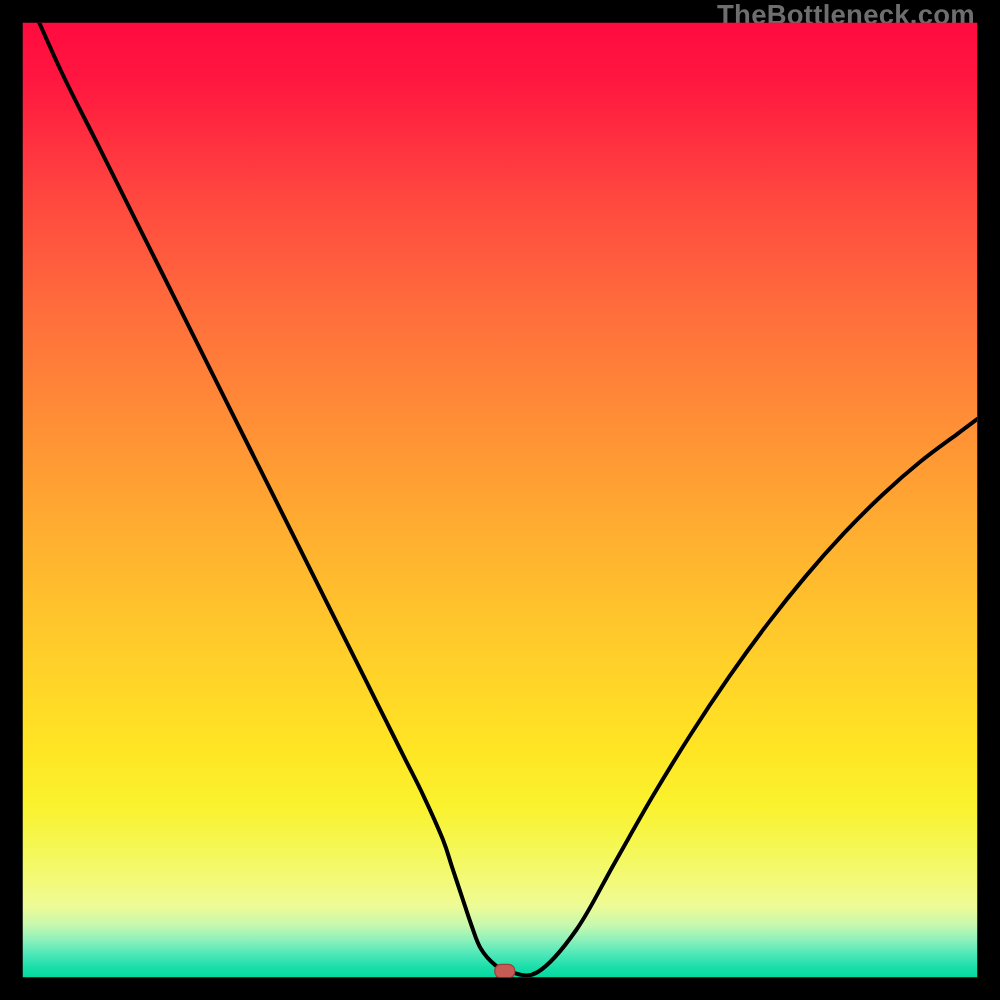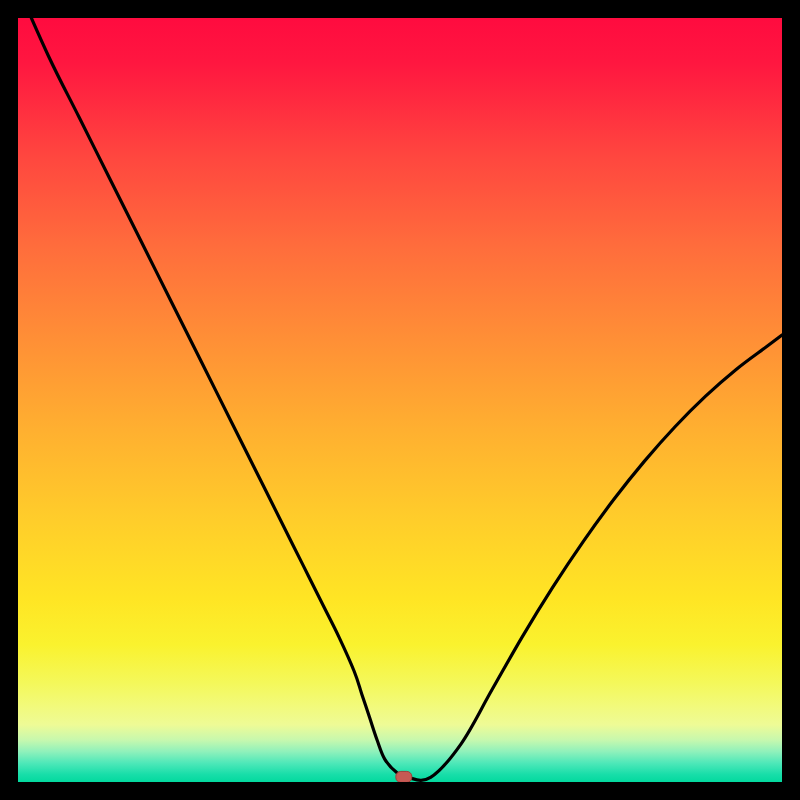--- a/index.html
+++ b/index.html
@@ -65,20 +65,21 @@
     font-size: 22px;
     font-weight: 600;
     letter-spacing: 0.2px;
     user-select: none;
   }
 </style>
 </head>
 <body>
 
 <div class="frame">
+  <div class="watermark">TheBottleneck.com</div>
   <div class="plot">
     <div class="gradient"></div>
     <svg class="curve" viewBox="0 0 764 764" preserveAspectRatio="none">
       <path id="curve-path" fill="none" stroke="#000" stroke-width="3.2" stroke-linecap="round" stroke-linejoin="round" d="M 0,-30.56000000000006 C 5.5008,-18.183200000000042 19.558400000000002,14.821600000000025 30.560000000000002,38.200000000000045 C 41.5616,61.578400000000066 50.11840000000001,77.31680000000007 61.120000000000005,99.32000000000005 C 72.1216,121.32320000000003 80.6784,138.43679999999995 91.67999999999999,160.43999999999994 C 102.68159999999999,182.44319999999993 111.23840000000001,199.55680000000004 122.24000000000001,221.56000000000006 C 133.2416,243.56320000000008 141.79840000000002,260.6768 152.8,282.68 C 163.8016,304.6832 172.3584,321.79679999999996 183.35999999999999,343.79999999999995 C 194.36159999999998,365.80319999999995 202.91840000000002,382.9168 213.92000000000002,404.92 C 224.9216,426.9232 233.47840000000002,444.03679999999997 244.48000000000002,466.03999999999996 C 255.48160000000001,488.04319999999996 266.7888,510.65759999999995 275.03999999999996,527.16 C 283.29119999999995,543.6623999999999 284.81919999999997,546.7184 290.32,557.72 C 295.8208,568.7216000000001 300.0992,577.2783999999999 305.6,588.28 C 311.10080000000005,599.2816 315.37919999999997,607.1508 320.88,618.84 C 326.3808,630.5292000000001 332.0344,642.9060000000001 336.16,653.22 C 340.28560000000004,663.534 341.0496,667.8888 343.8,676.14 C 346.5504,684.3912 348.6896,690.8087999999999 351.44,699.06 C 354.1904,707.3112 356.32959999999997,714.4164 359.08,721.98 C 361.8304,729.5436000000001 363.282,735.30416 366.71999999999997,741.08 C 370.15799999999996,746.8558400000001 374.0544,750.76752 378.18,754.068 C 382.3056,757.36848 383.4516,758.4533600000001 389.64,759.416 C 395.8284,760.37864 402.9336,765.4668800000001 412.56,759.416 C 422.1864,753.36512 432.11839999999995,741.47728 443.11999999999995,725.8 C 454.12159999999994,710.12272 462.6784,691.5728 473.68,672.32 C 484.6816,653.0672000000001 493.2384,637.4052 504.24,618.84 C 515.2416,600.2748 523.7983999999999,586.3700000000001 534.8,569.1800000000001 C 545.8016,551.99 554.3584,539.1548 565.36,523.34 C 576.3616000000001,507.52520000000004 584.9184,495.7596 595.9200000000001,481.32 C 606.9216000000001,466.8804 615.4784000000001,456.1844 626.48,443.12 C 637.4816,430.0556 646.0383999999999,420.42920000000004 657.04,408.74 C 668.0416,397.0508 676.5984,388.494 687.6,378.18 C 698.6016000000001,367.866 707.1583999999999,360.3788 718.16,351.44 C 729.1616,342.5012 740.4688,334.70840000000004 748.72,328.52000000000004 C 756.9712000000001,322.33160000000004 761.2496,319.1228 764,317.06"></path>
       <rect id="marker" rx="5" ry="5" width="16" height="11" x="377.82" y="753.416" fill="#c65a54" stroke="#9e3f3a" stroke-width="1"></rect>
     </svg>
   </div>
 </div>
 
 </body></html>

